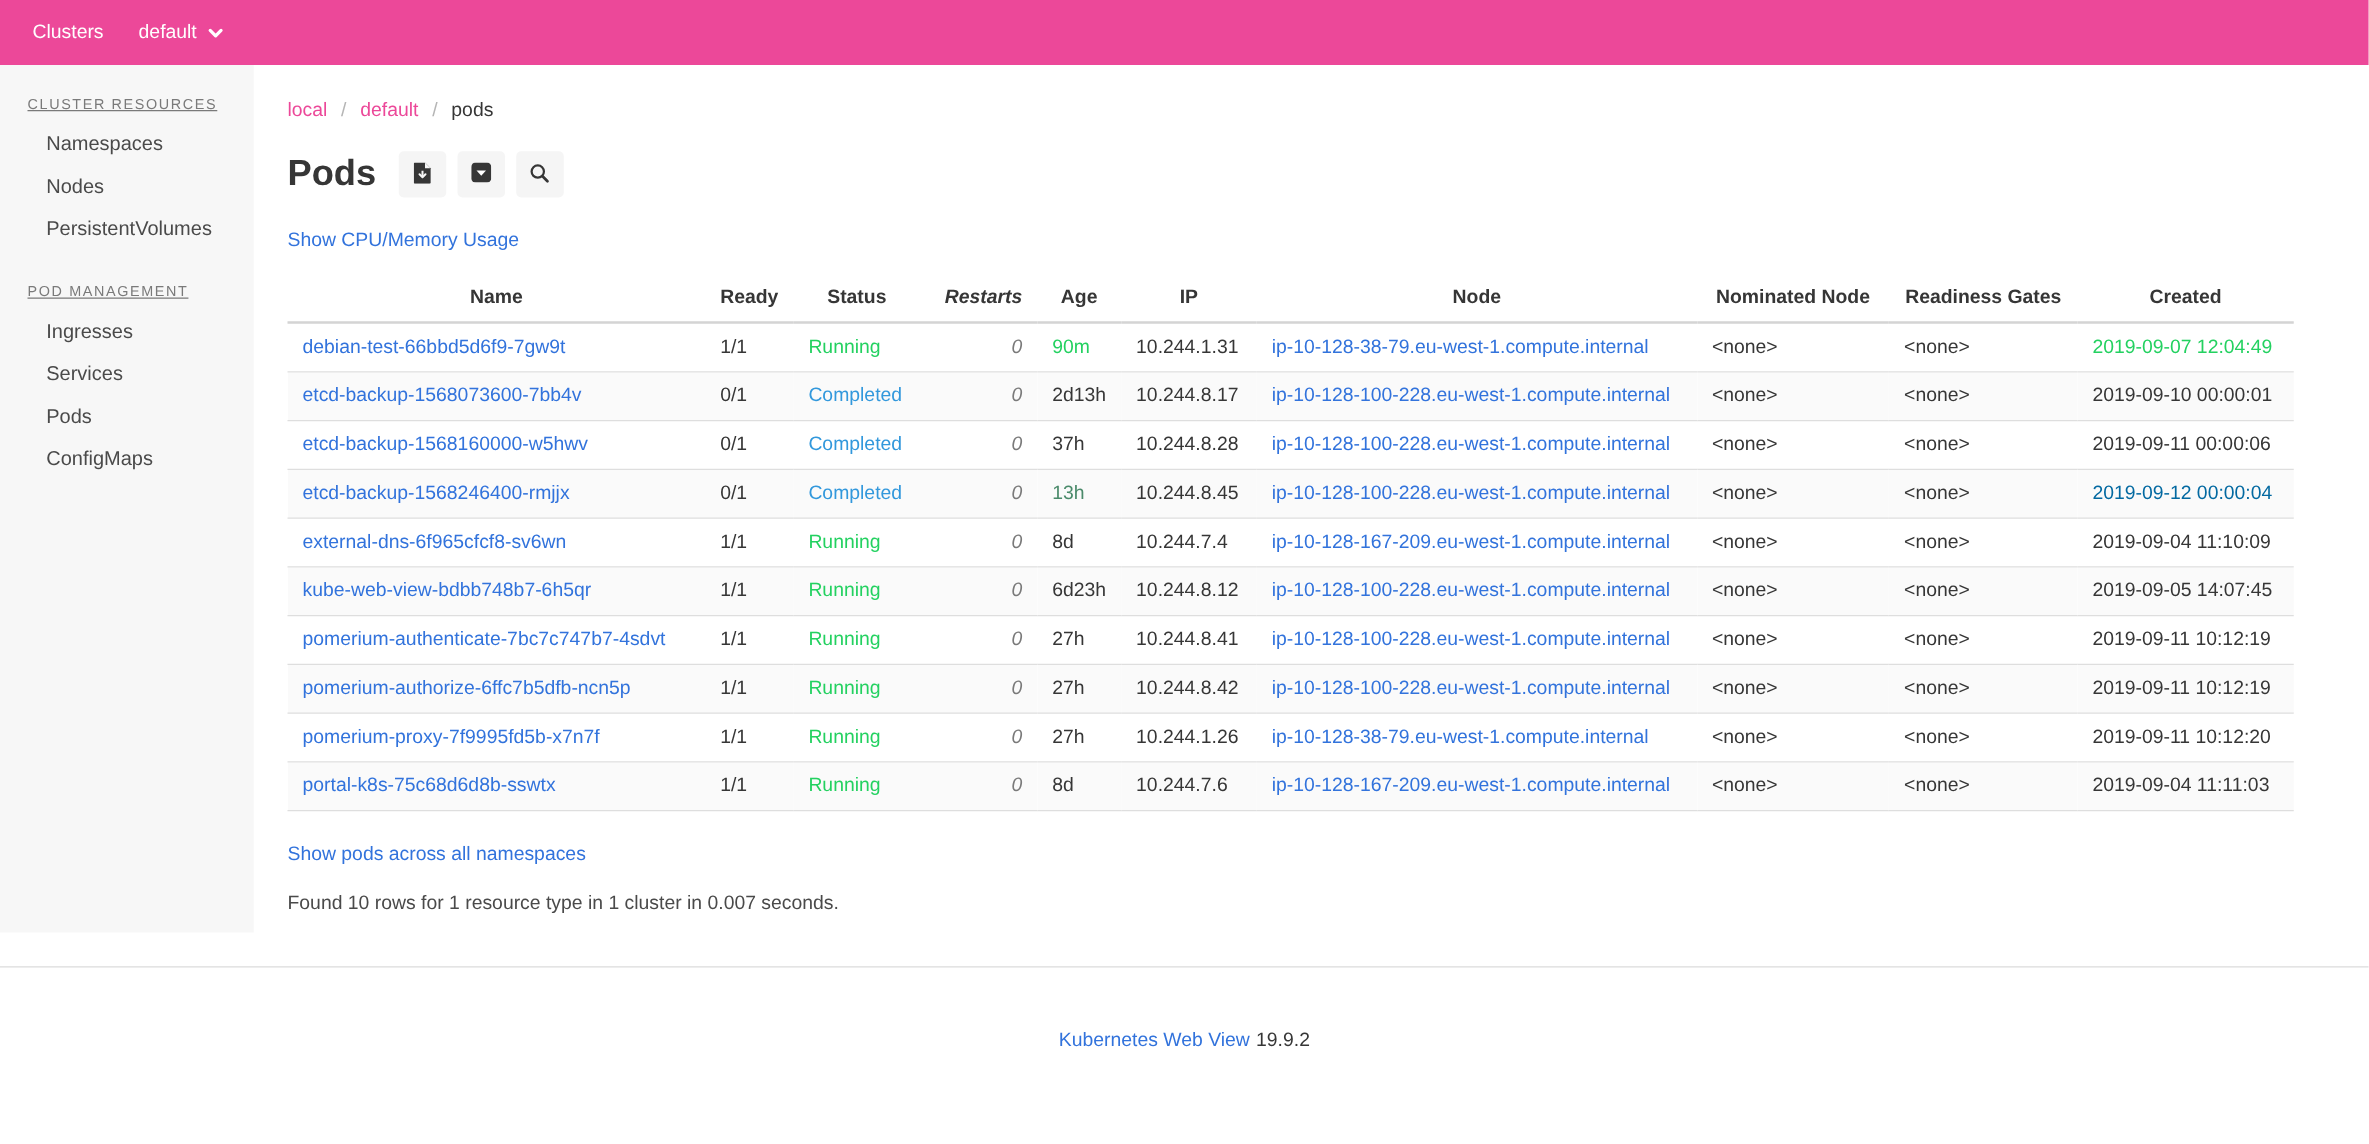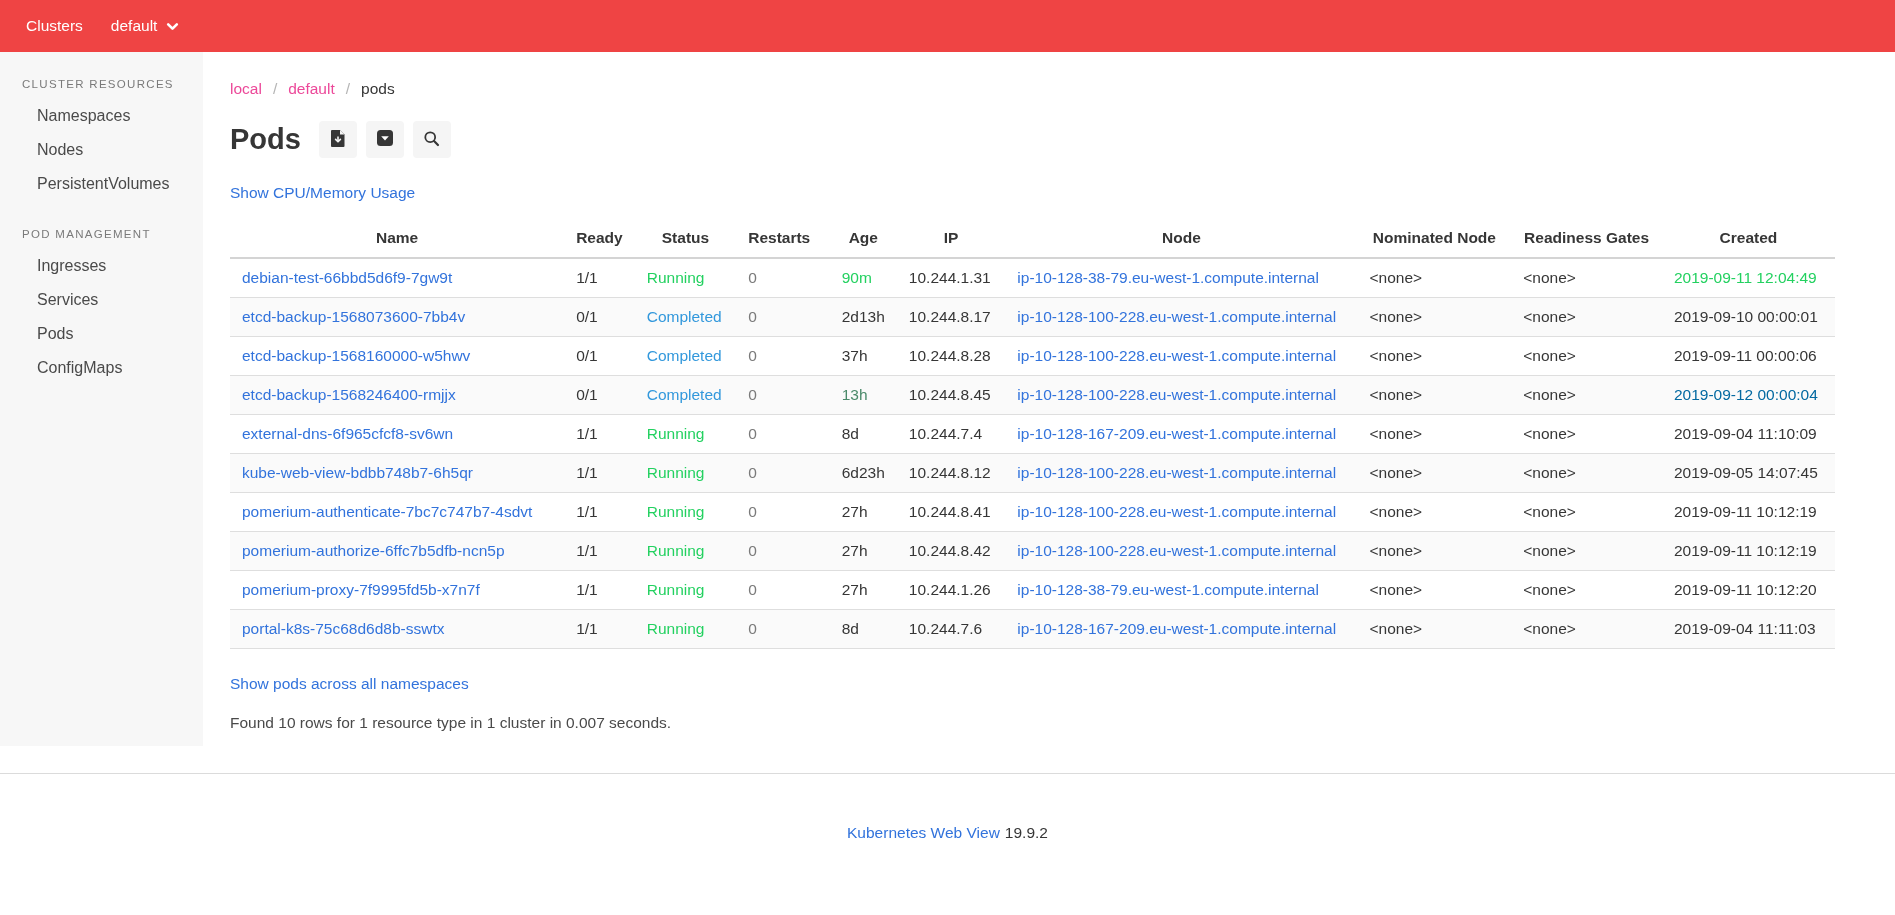--- a/index.html
+++ b/index.html
@@ -8,21 +8,21 @@
     font-family: "Liberation Sans", "DejaVu Sans", sans-serif;
     font-size: 15px;
     color: #363636;
     width: 1895px;
     min-height: 915px;
   }
 
   
   .navbar {
     height: 52px;
-    background: #ef4444;
+    background: #ec4899;
     display: flex;
     align-items: stretch;
     padding: 0 14px 0 12px;
   }
   .nav-item {
     color: #fff;
     display: flex;
     align-items: center;
     padding: 0 14px;
     font-size: 15.5px;
@@ -62,20 +62,21 @@
     min-width: 203px;
     background: #f7f7f7;
     padding: 26px 0 46px 0;
   }
   .menu-label {
     color: #7a7a7a;
     font-size: 11.5px;
     letter-spacing: 1.3px;
     text-transform: uppercase;
     margin: 27px 12px 9px 22px;
+    text-decoration: underline;
   }
   .menu-section:first-child .menu-label { margin-top: 0; }
   .menu-item {
     display: block;
     color: #4a4a4a;
     text-decoration: none;
     font-size: 16px;
     padding: 8px 12px 8px 37px;
     cursor: pointer;
   }
@@ -128,21 +129,21 @@
     color: #363636;
   }
   table.pods td {
     padding: 10px 12px;
     border-bottom: 1px solid #dedede;
     white-space: nowrap;
     overflow: hidden;
     text-overflow: ellipsis;
   }
   table.pods tbody tr:nth-child(even) { background: #fafafa; }
-  table.pods .num { text-align: left; }
+  table.pods .num { text-align: right; font-style: italic; }
   table.pods a { color: #3273dc; text-decoration: none; }
   .c-restarts { color: #7a7a7a; }
 
   .summary { margin: 21px 0 0 0; color: #4a4a4a; font-size: 15.5px; }
 
   
   .footer {
     border-top: 1px solid #dbdbdb;
     margin-top: 27px;
     padding: 50px 0 52px 0;
@@ -257,21 +258,21 @@
       <tr>
         <td><a class="c-name">debian-test-66bbd5d6f9-7gw9t</a></td>
         <td class="c-ready">1/1</td>
         <td class="c-status" style="color: rgb(35, 209, 96);">Running</td>
         <td class="c-restarts num">0</td>
         <td class="c-age" style="color: rgb(35, 209, 96);">90m</td>
         <td class="c-ip">10.244.1.31</td>
         <td><a class="c-node">ip-10-128-38-79.eu-west-1.compute.internal</a></td>
         <td class="c-nom">&lt;none&gt;</td>
         <td class="c-gates">&lt;none&gt;</td>
-        <td class="c-created" style="color: rgb(35, 209, 96);">2019-09-11 12:04:49</td>
+        <td class="c-created" style="color: rgb(35, 209, 96);">2019-09-07 12:04:49</td>
       </tr>
 
       <tr>
         <td><a class="c-name">etcd-backup-1568073600-7bb4v</a></td>
         <td class="c-ready">0/1</td>
         <td class="c-status" style="color: rgb(50, 152, 220);">Completed</td>
         <td class="c-restarts num">0</td>
         <td class="c-age">2d13h</td>
         <td class="c-ip">10.244.8.17</td>
         <td><a class="c-node">ip-10-128-100-228.eu-west-1.compute.internal</a></td>

